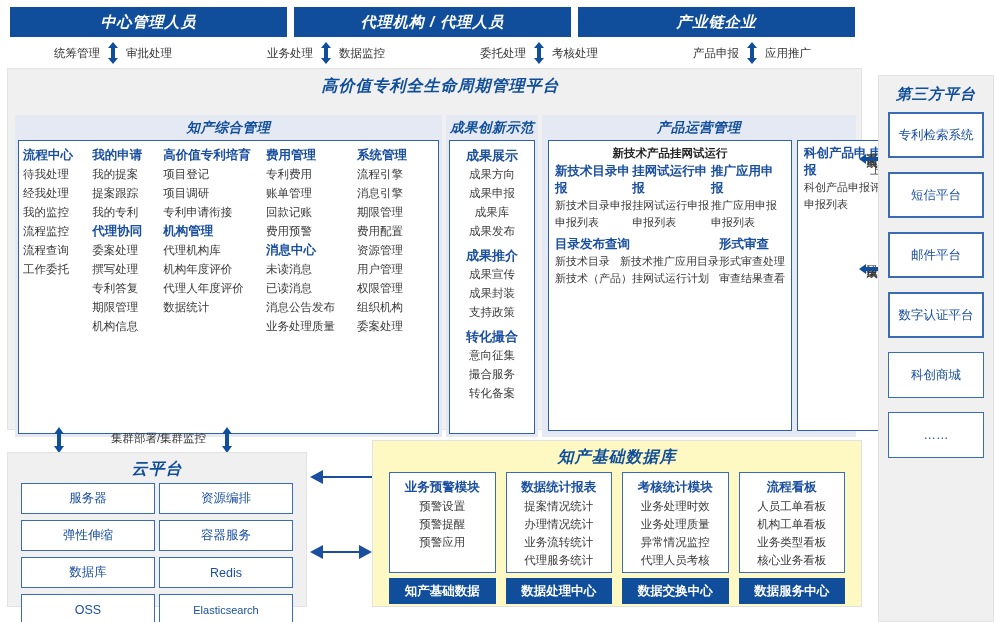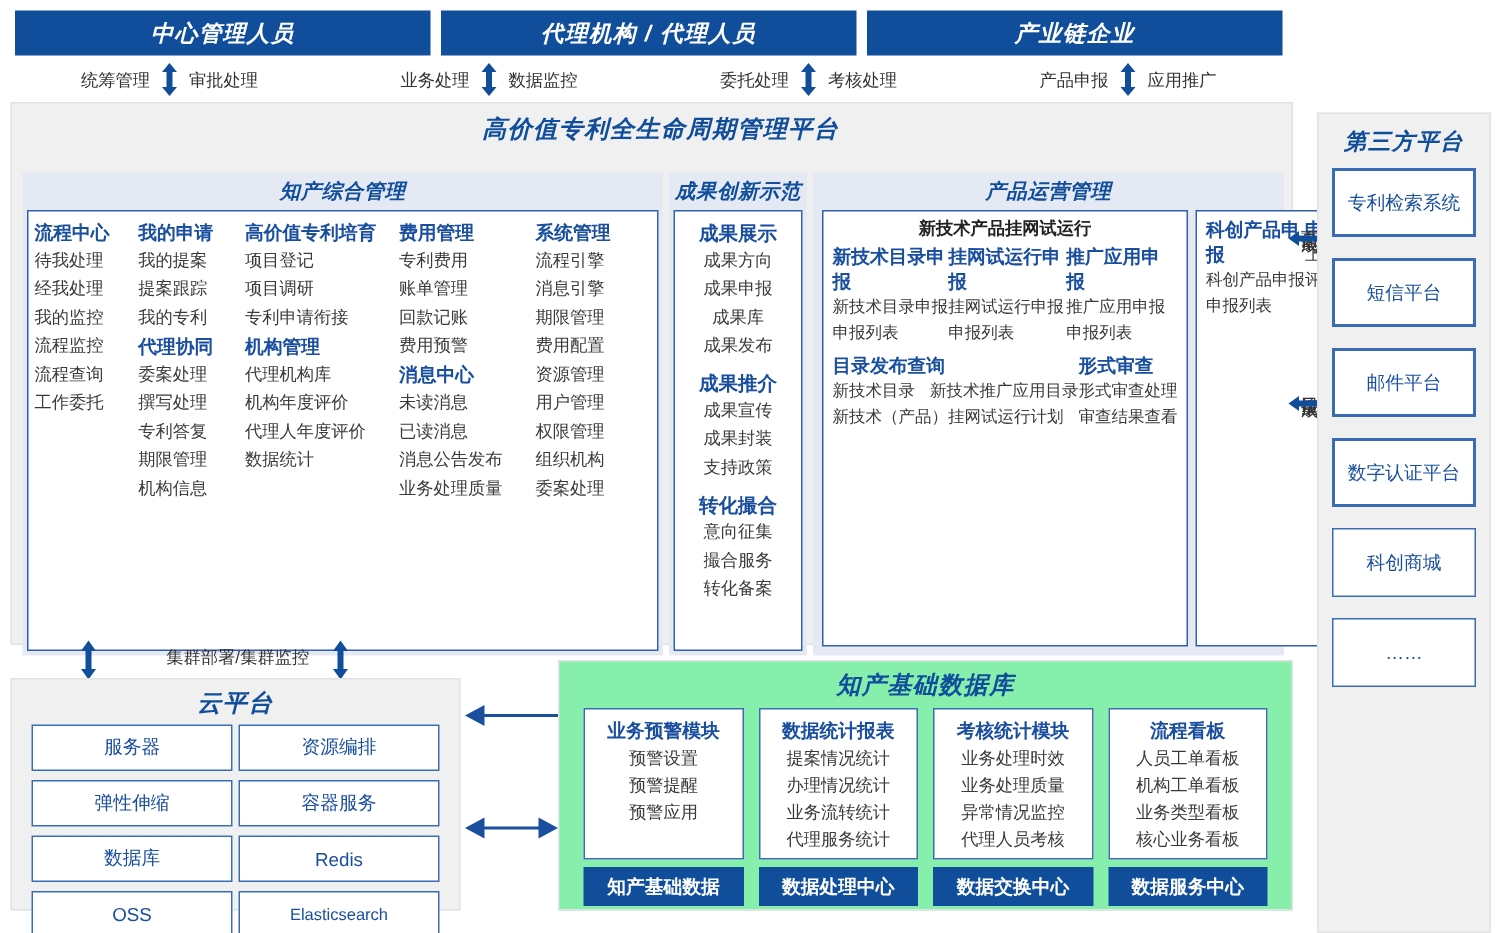--- a/index.html
+++ b/index.html
@@ -116,21 +116,21 @@
     background:#fff; border:1px solid #3a6cb5; height:31px;
     display:flex; align-items:center; justify-content:center;
     font-size:12.5px; color:#1a4fa0; white-space:nowrap;
   }
   .cloud-cell.sm { font-size:11px; }
 
   
   .midarrows { position:absolute; left:310px; top:452px; width:62px; height:155px; }
 
   
-  .kdb { position:absolute; left:372px; top:440px; width:490px; height:167px; background:#86efac; border:1px solid #e2e2e2; }
+  .kdb { position:absolute; left:372px; top:440px; width:490px; height:167px; background:#fef9c3; border:1px solid #e2e2e2; }
   .kdb-title { text-align:center; font-size:16px; font-weight:bold; font-style:italic; color:#104e9c; padding:6px 0 4px; letter-spacing:1px; }
   .kdb-cols { padding:0 16px; display:flex; gap:10px; }
   .kdb-col { flex:1; display:flex; flex-direction:column; gap:5px; }
   .kdb-card { background:#fff; border:1px solid #3a6cb5; height:101px; padding:4px 2px 0; text-align:center; }
   .kdb-h { font-size:12.5px; font-weight:bold; color:#1a4fa0; line-height:20px; }
   .kdb-i { font-size:11.5px; color:#3a3a3a; line-height:18px; }
   .kdb-foot {
     background:#104e9c; color:#fff; height:26px;
     display:flex; align-items:center; justify-content:center;
     font-size:12.5px; font-weight:bold; white-space:nowrap;

